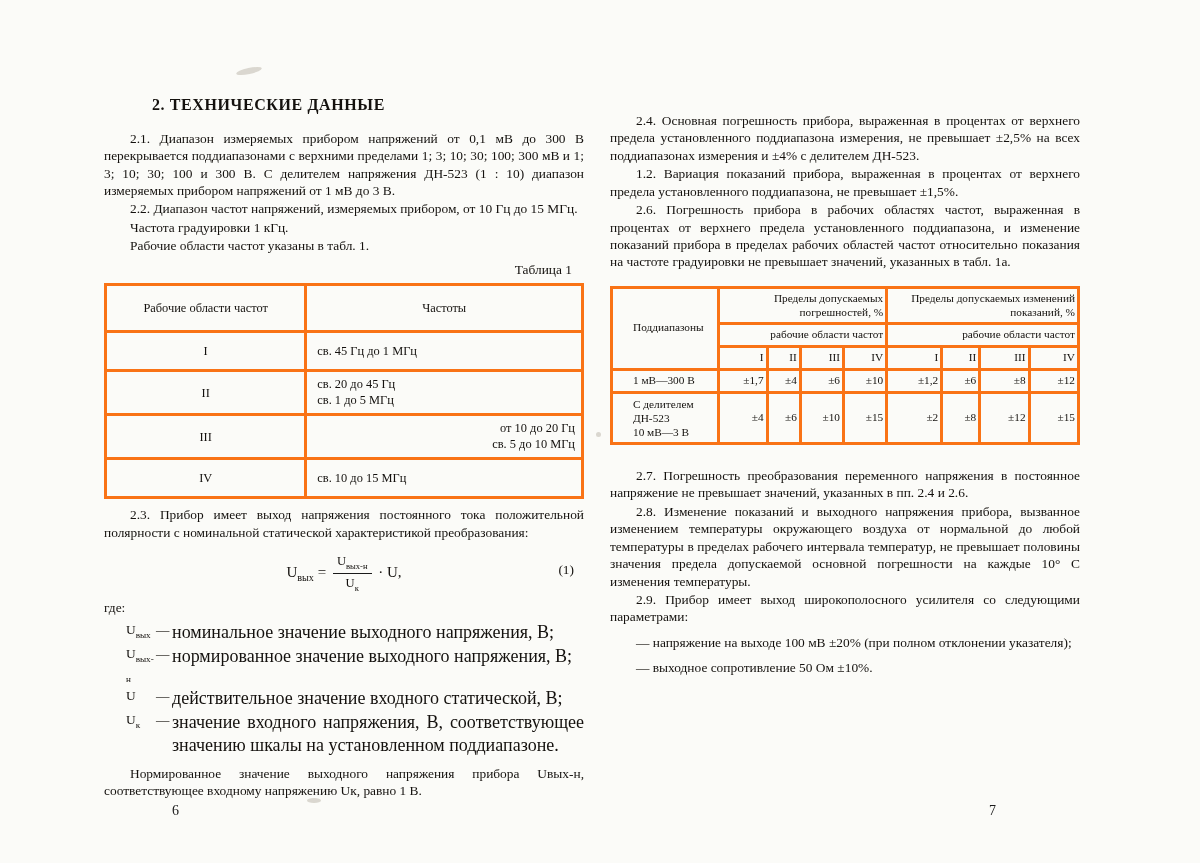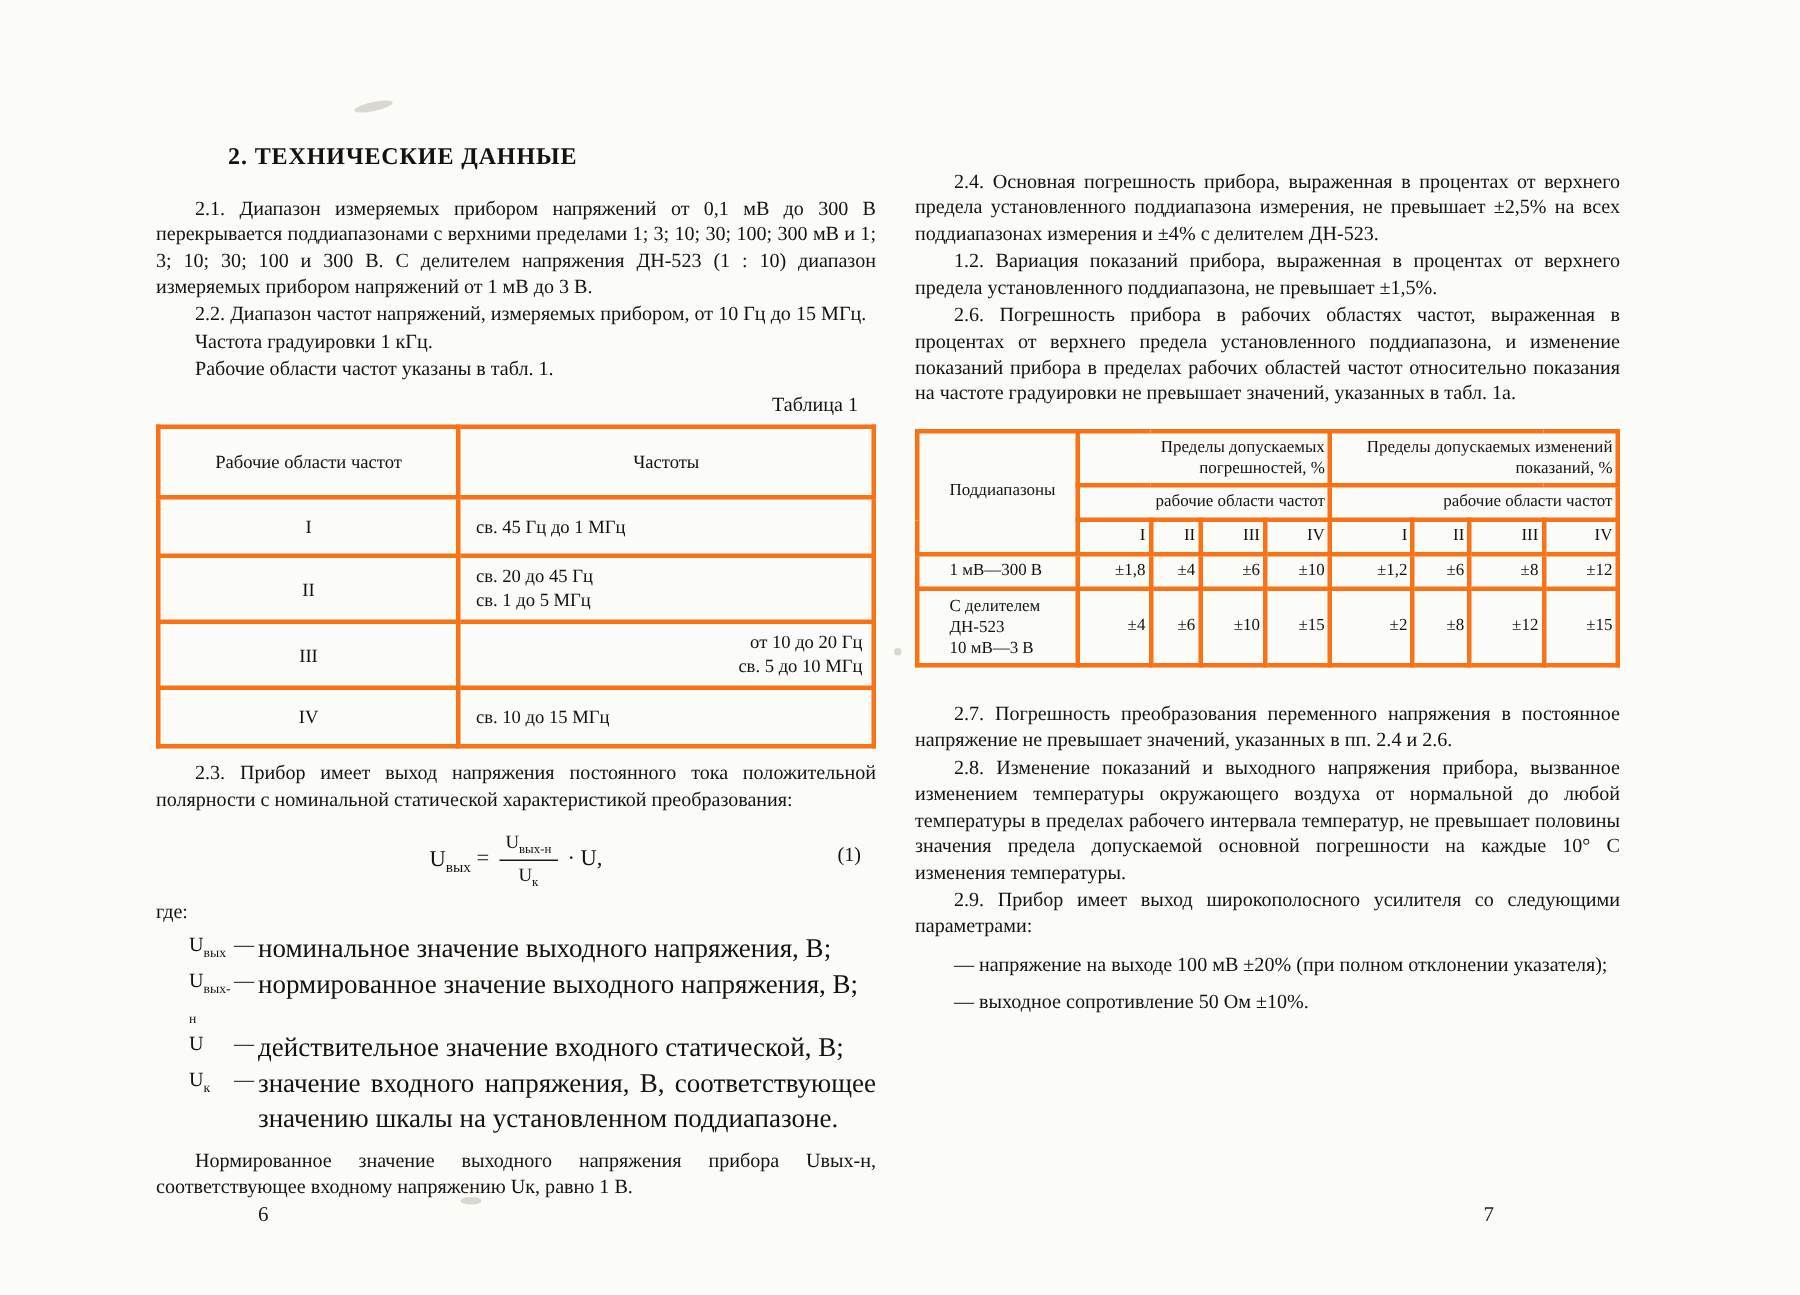--- a/index.html
+++ b/index.html
@@ -293,21 +293,21 @@
           <td>II</td>
           <td>III</td>
           <td>IV</td>
           <td>I</td>
           <td>II</td>
           <td>III</td>
           <td>IV</td>
         </tr>
         <tr>
           <td class="lbl">1 мВ—300 В</td>
-          <td>±1,8</td>
+          <td>±1,7</td>
           <td>±4</td>
           <td>±6</td>
           <td>±10</td>
           <td>±1,2</td>
           <td>±6</td>
           <td>±8</td>
           <td>±12</td>
         </tr>
         <tr>
           <td class="lbl" style="line-height:1.25;">С делителем

